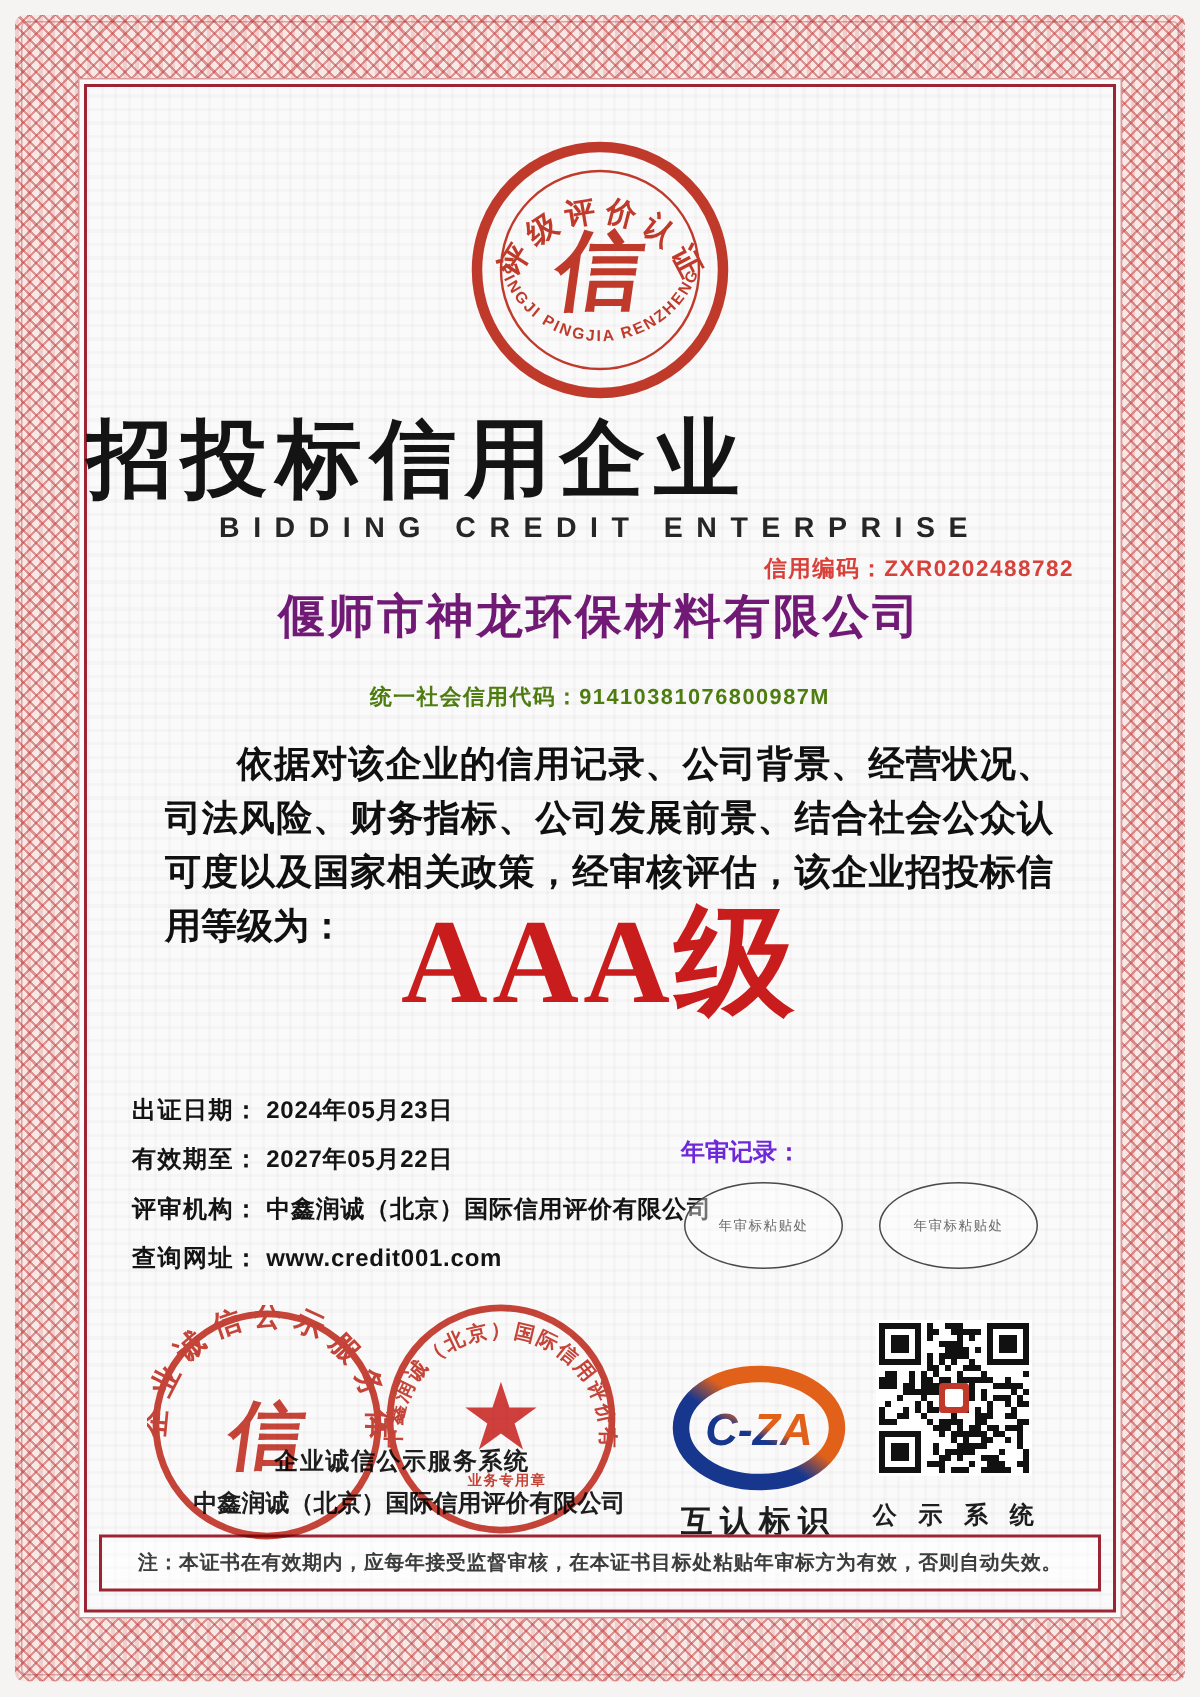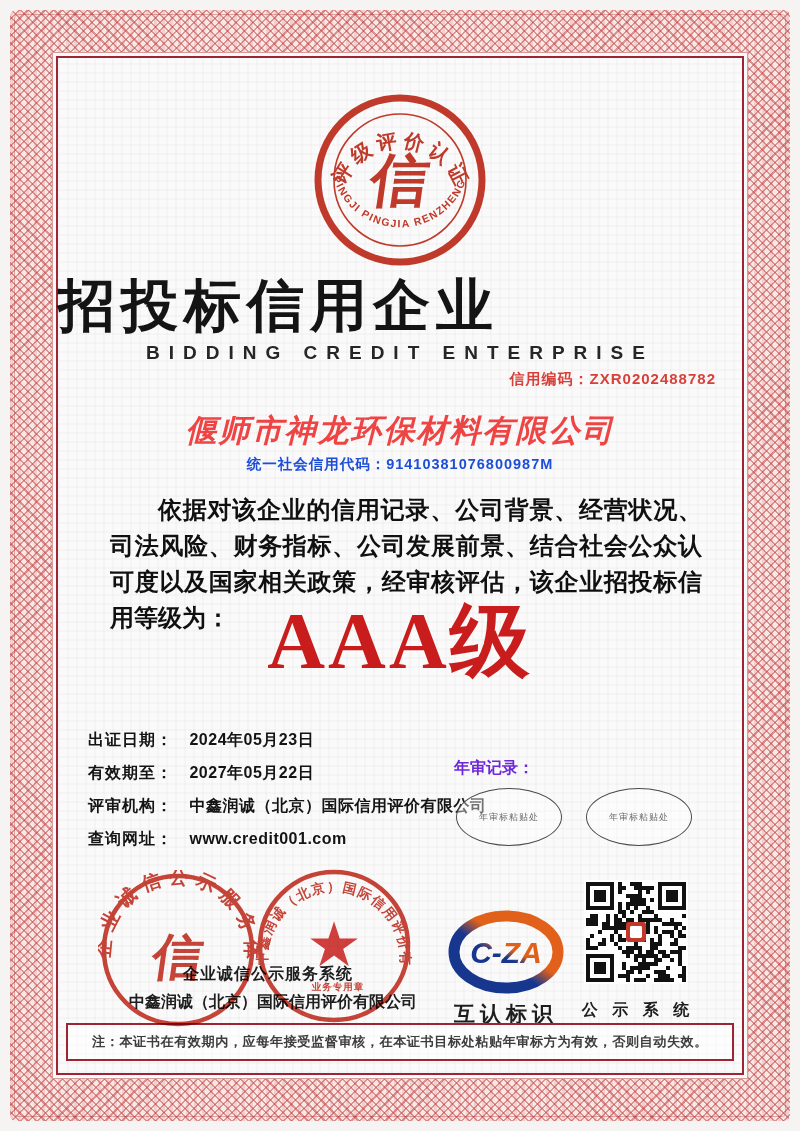--- a/index.html
+++ b/index.html
@@ -40,43 +40,43 @@
   }
   .subtitle {
     position:absolute; top:284px; width:100%; text-align:center;
     font-size:19px; font-weight:700; letter-spacing:9px; color:#262626;
   }
   .credit-code {
     position:absolute; top:312px; right:26px;
     font-size:15px; font-weight:700; color:#d8403a; letter-spacing:1px;
   }
   .company {
-    position:absolute; top:352px; width:100%; text-align:center;
-    font-size:31px; font-weight:800; color:#ef4444; letter-spacing:2px;font-style:italic;
+    position:absolute; top:332px; width:100%; text-align:center;
+    font-size:31px; font-weight:800; color:#701a75; letter-spacing:2px;
   }
   .uscc {
     position:absolute; top:397px; width:100%; text-align:center;
-    font-size:14.5px; font-weight:700; color:#1d4ed8; letter-spacing:1px;
+    font-size:14.5px; font-weight:700; color:#4d7c0f; letter-spacing:1px;
   }
   .paragraph {
     position:absolute; top:434px; left:52px; right:40px;
     font-family:"Liberation Serif", serif; font-weight:700;
     font-size:24px; line-height:1.5; color:#101010;
     text-indent:2em; text-align:justify;
   }
   .grade {
     position:absolute; top:530px; width:100%; text-align:center;
     font-family:"Liberation Serif", serif; font-weight:700;
     font-size:80px; color:#c91d1d; letter-spacing:3px;
   }
 
   .details { position:absolute; left:30px; top:672px; }
   .details .row { margin-bottom:12px; font-size:16px; font-weight:700; color:#141414; }
   .details .row .lbl { letter-spacing:1px; }
-  .details .row .val { margin-left:12px; letter-spacing:.5px; }
+  .details .row .val { margin-left:0; letter-spacing:.5px; }
 
   .annual-title { position:absolute; left:396px; top:700px; font-size:16px; font-weight:700; color:#6d28d9; }
   .sticker {
     position:absolute; top:730px; width:106px; height:58px;
     border:1.5px solid #4a4a4a; border-radius:50%;
     display:flex; align-items:center; justify-content:center;
     font-size:9px; color:#6a6a6a; letter-spacing:1px; background:rgba(255,255,255,.4);
   }
   .sticker.s1 { left:398px; } .sticker.s2 { left:528px; }
 

